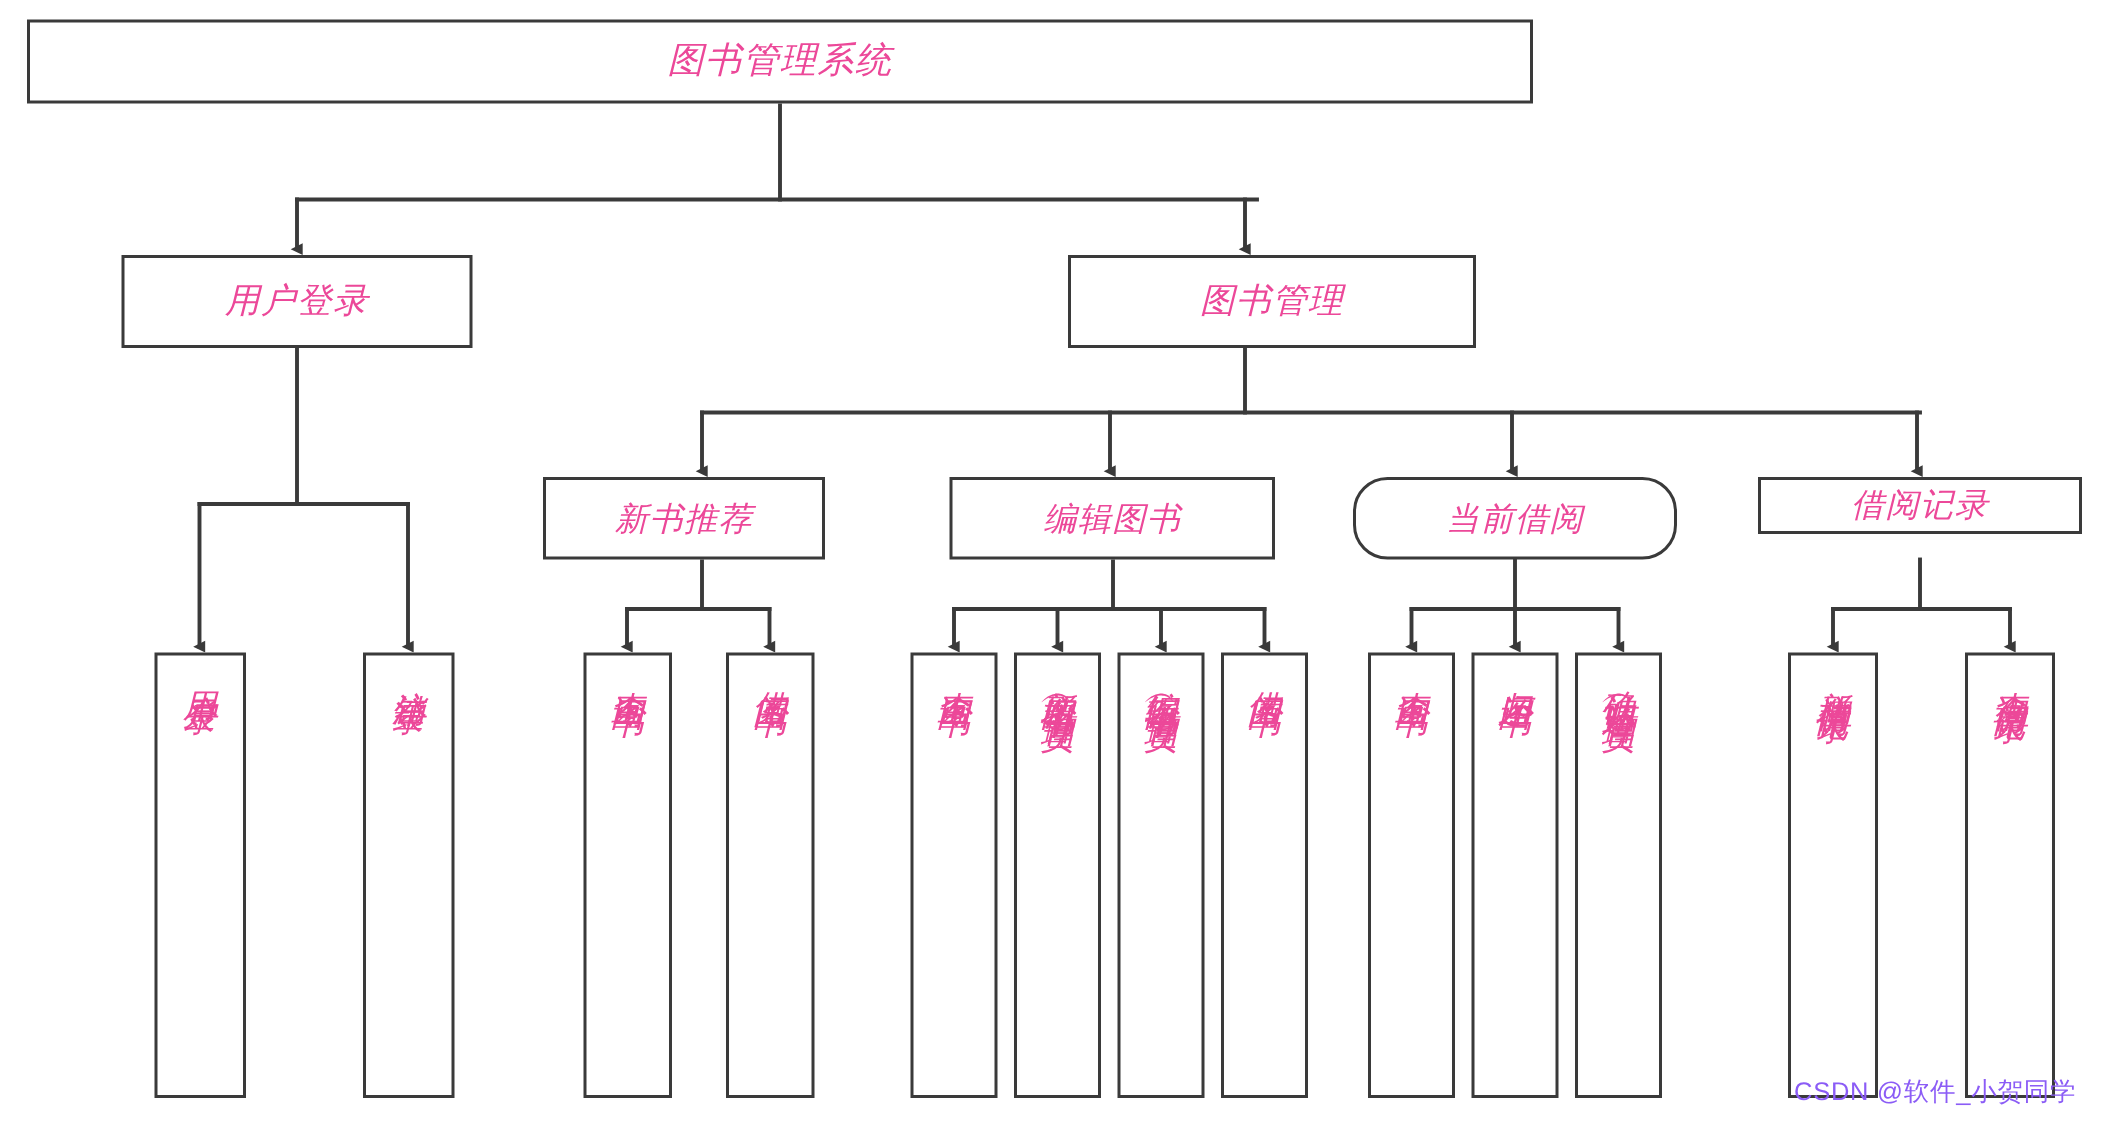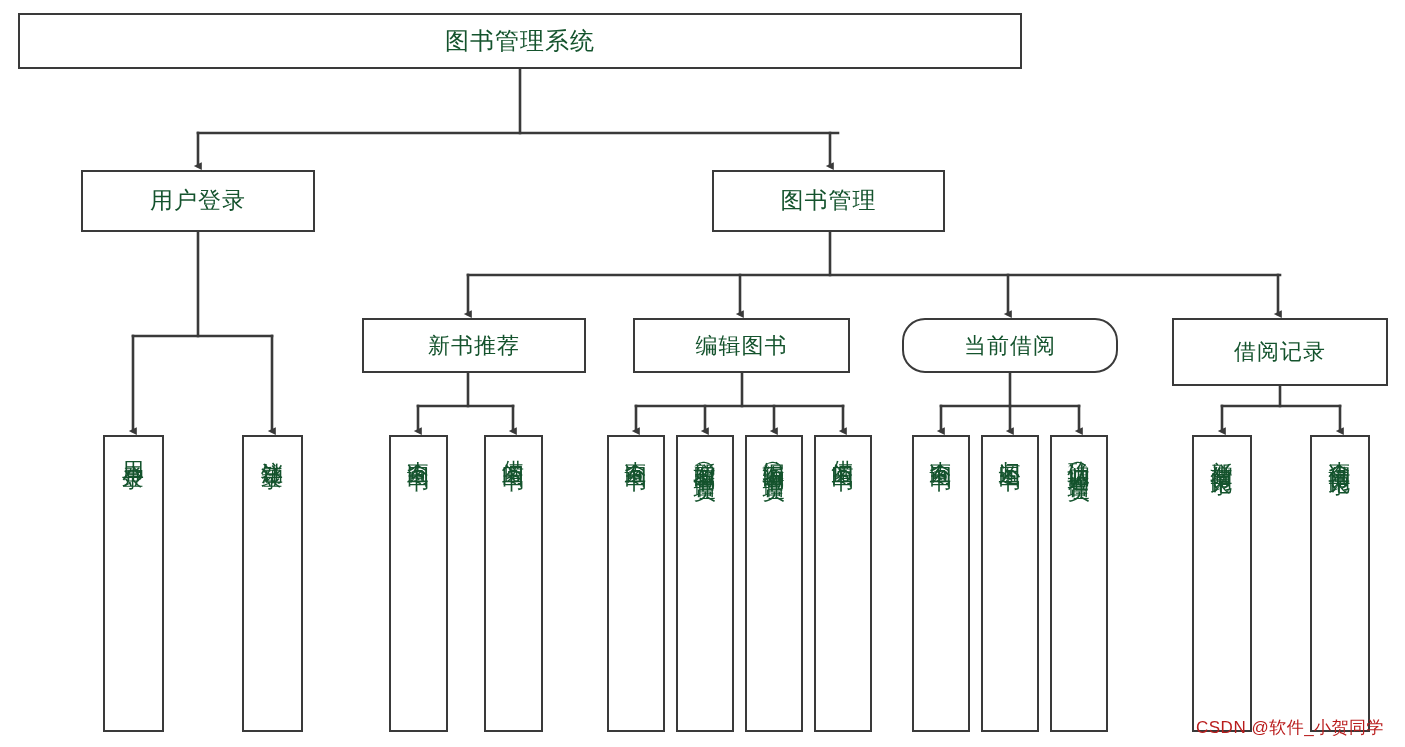--- a/index.html
+++ b/index.html
@@ -30,44 +30,45 @@
     position: absolute;
     box-sizing: border-box;
     background: #ffffff;
     border: 2.5px solid #3a3a3a;
     display: flex;
     align-items: center;
     justify-content: center;
     text-align: center;
   }
   .node-label {
-    color: #14532d;
+    color: #ec4899;
     font-size: 23px;
     line-height: 1.18;
     letter-spacing: 1px;
     white-space: nowrap;
+    font-style: italic;
   }
   .node-root .node-label { font-size: 24px; }
   .node-level1 .node-label { font-size: 23px; }
   .node-level2 .node-label { font-size: 22px; }
   .node-leaf {
     align-items: flex-start;
     padding-top: 6px;
   }
   .node-leaf .node-label {
     writing-mode: vertical-rl;
     text-orientation: upright;
     font-size: 22px;
     letter-spacing: 3px;
     line-height: 1.05;
     white-space: nowrap;
   }
   .watermark {
     position: absolute;
-    color: #b91c1c;
+    color: #8b5cf6;
     font-size: 17px;
     letter-spacing: 0.5px;
     white-space: nowrap;
     pointer-events: none;
   }
 </style>
 </head>
 <body>
 
 <div id="diagram-root">
@@ -122,34 +123,34 @@
     </g>
   </svg>
 
   <div class="node-box node-root" style="left:18px; top:13px; width:1004px; height:56px;">
     <span class="node-label">图书管理系统</span>
   </div>
 
   <div class="node-box node-level1" style="left:81px; top:170px; width:234px; height:62px;">
     <span class="node-label">用户登录</span>
   </div>
-  <div class="node-box node-level1" style="left:712px; top:170px; width:233px; height:62px;">
+  <div class="node-box node-level1" style="left:712px; top:170px; width:272px; height:62px;">
     <span class="node-label">图书管理</span>
   </div>
 
-  <div class="node-box node-level2" style="left:362px; top:318px; width:224px; height:55px;">
+  <div class="node-box node-level2" style="left:362px; top:318px; width:188px; height:55px;">
     <span class="node-label">新书推荐</span>
   </div>
   <div class="node-box node-level2" style="left:633px; top:318px; width:217px; height:55px;">
     <span class="node-label">编辑图书</span>
   </div>
   <div class="node-box node-level2" style="left:902px; top:318px; width:216px; height:55px;border-radius:23px;">
     <span class="node-label">当前借阅</span>
   </div>
-  <div class="node-box node-level2" style="left:1172px; top:318px; width:216px; height:68px;">
+  <div class="node-box node-level2" style="left:1172px; top:318px; width:216px; height:38px;">
     <span class="node-label">借阅记录</span>
   </div>
 
   <div class="node-box node-leaf" style="left:103px; top:435px; width:61px; height:297px;">
     <span class="node-label">用户登录</span>
   </div>
   <div class="node-box node-leaf" style="left:242px; top:435px; width:61px; height:297px;">
     <span class="node-label">注销登录</span>
   </div>
 

